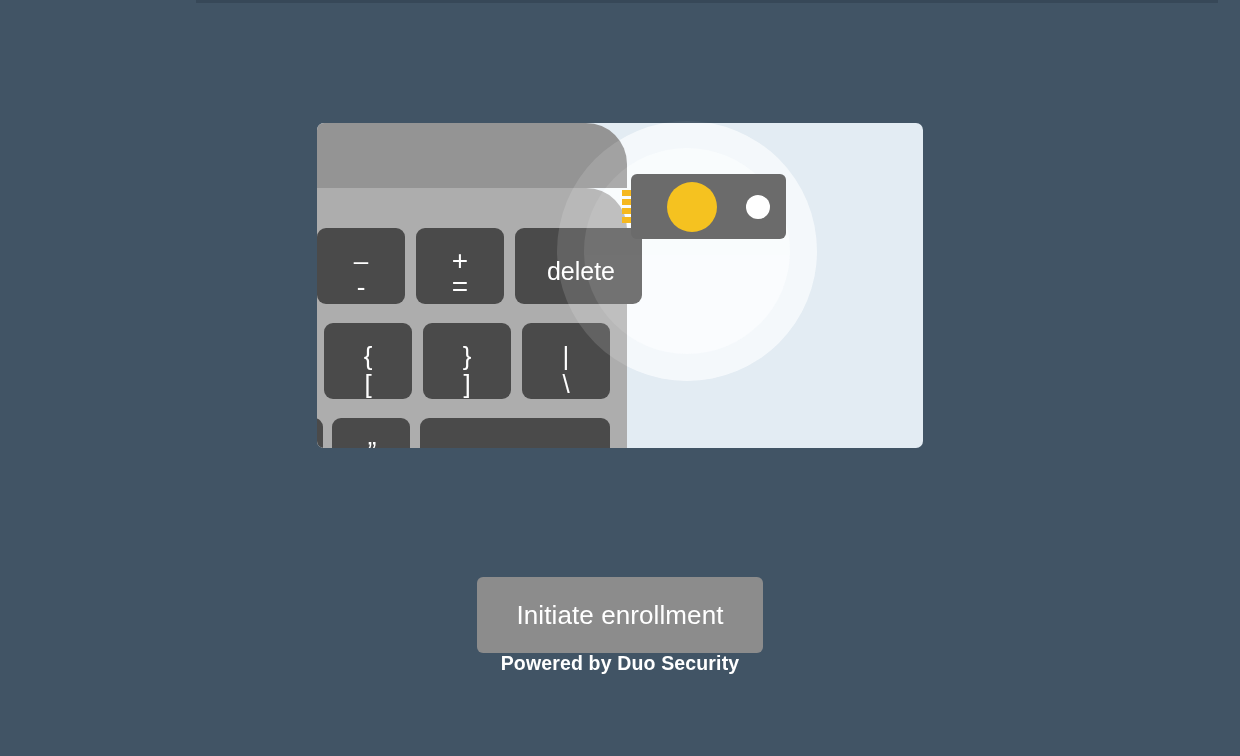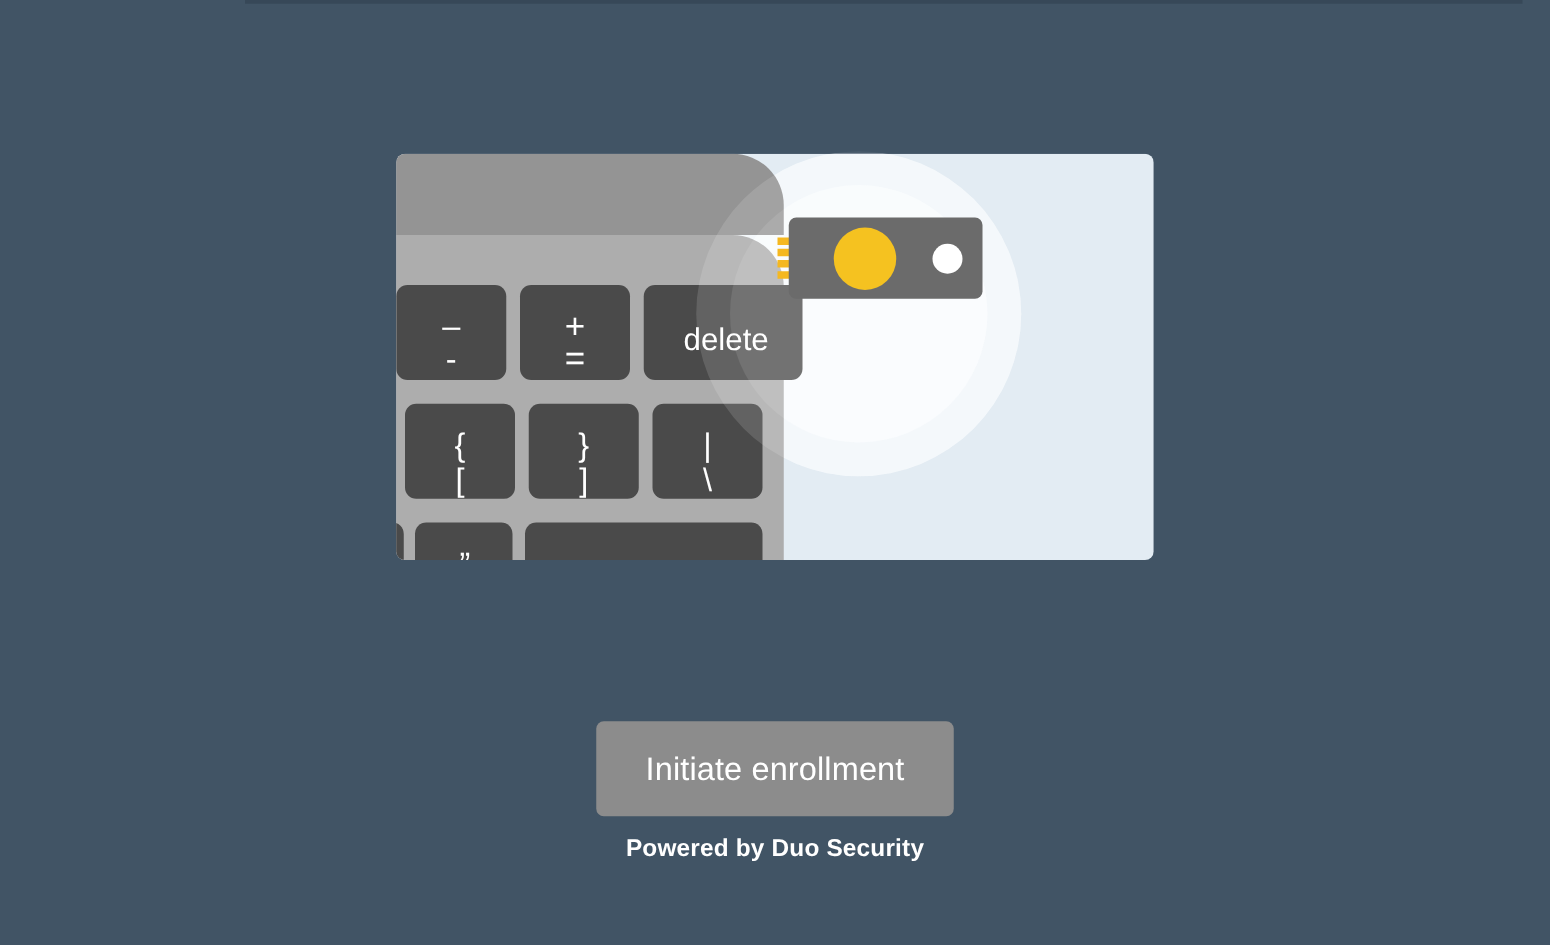--- a/index.html
+++ b/index.html
@@ -74,21 +74,20 @@
     position: absolute;
     left: 0;
     top: 652px;
     width: 1240px;
     text-align: center;
     color: #ffffff;
     font-family: "Liberation Sans", sans-serif;
     font-size: 19.5px;
     font-weight: bold;
     letter-spacing: 0.15px;
-    margin-top: 16px;
   }
 </style>
 </head>
 <body>
 
 <div id="top-frame-line"></div>
 
 <div id="illustration-card">
   <svg id="illustration-svg" viewBox="0 0 766 425" xmlns="http://www.w3.org/2000/svg">
     <defs>

